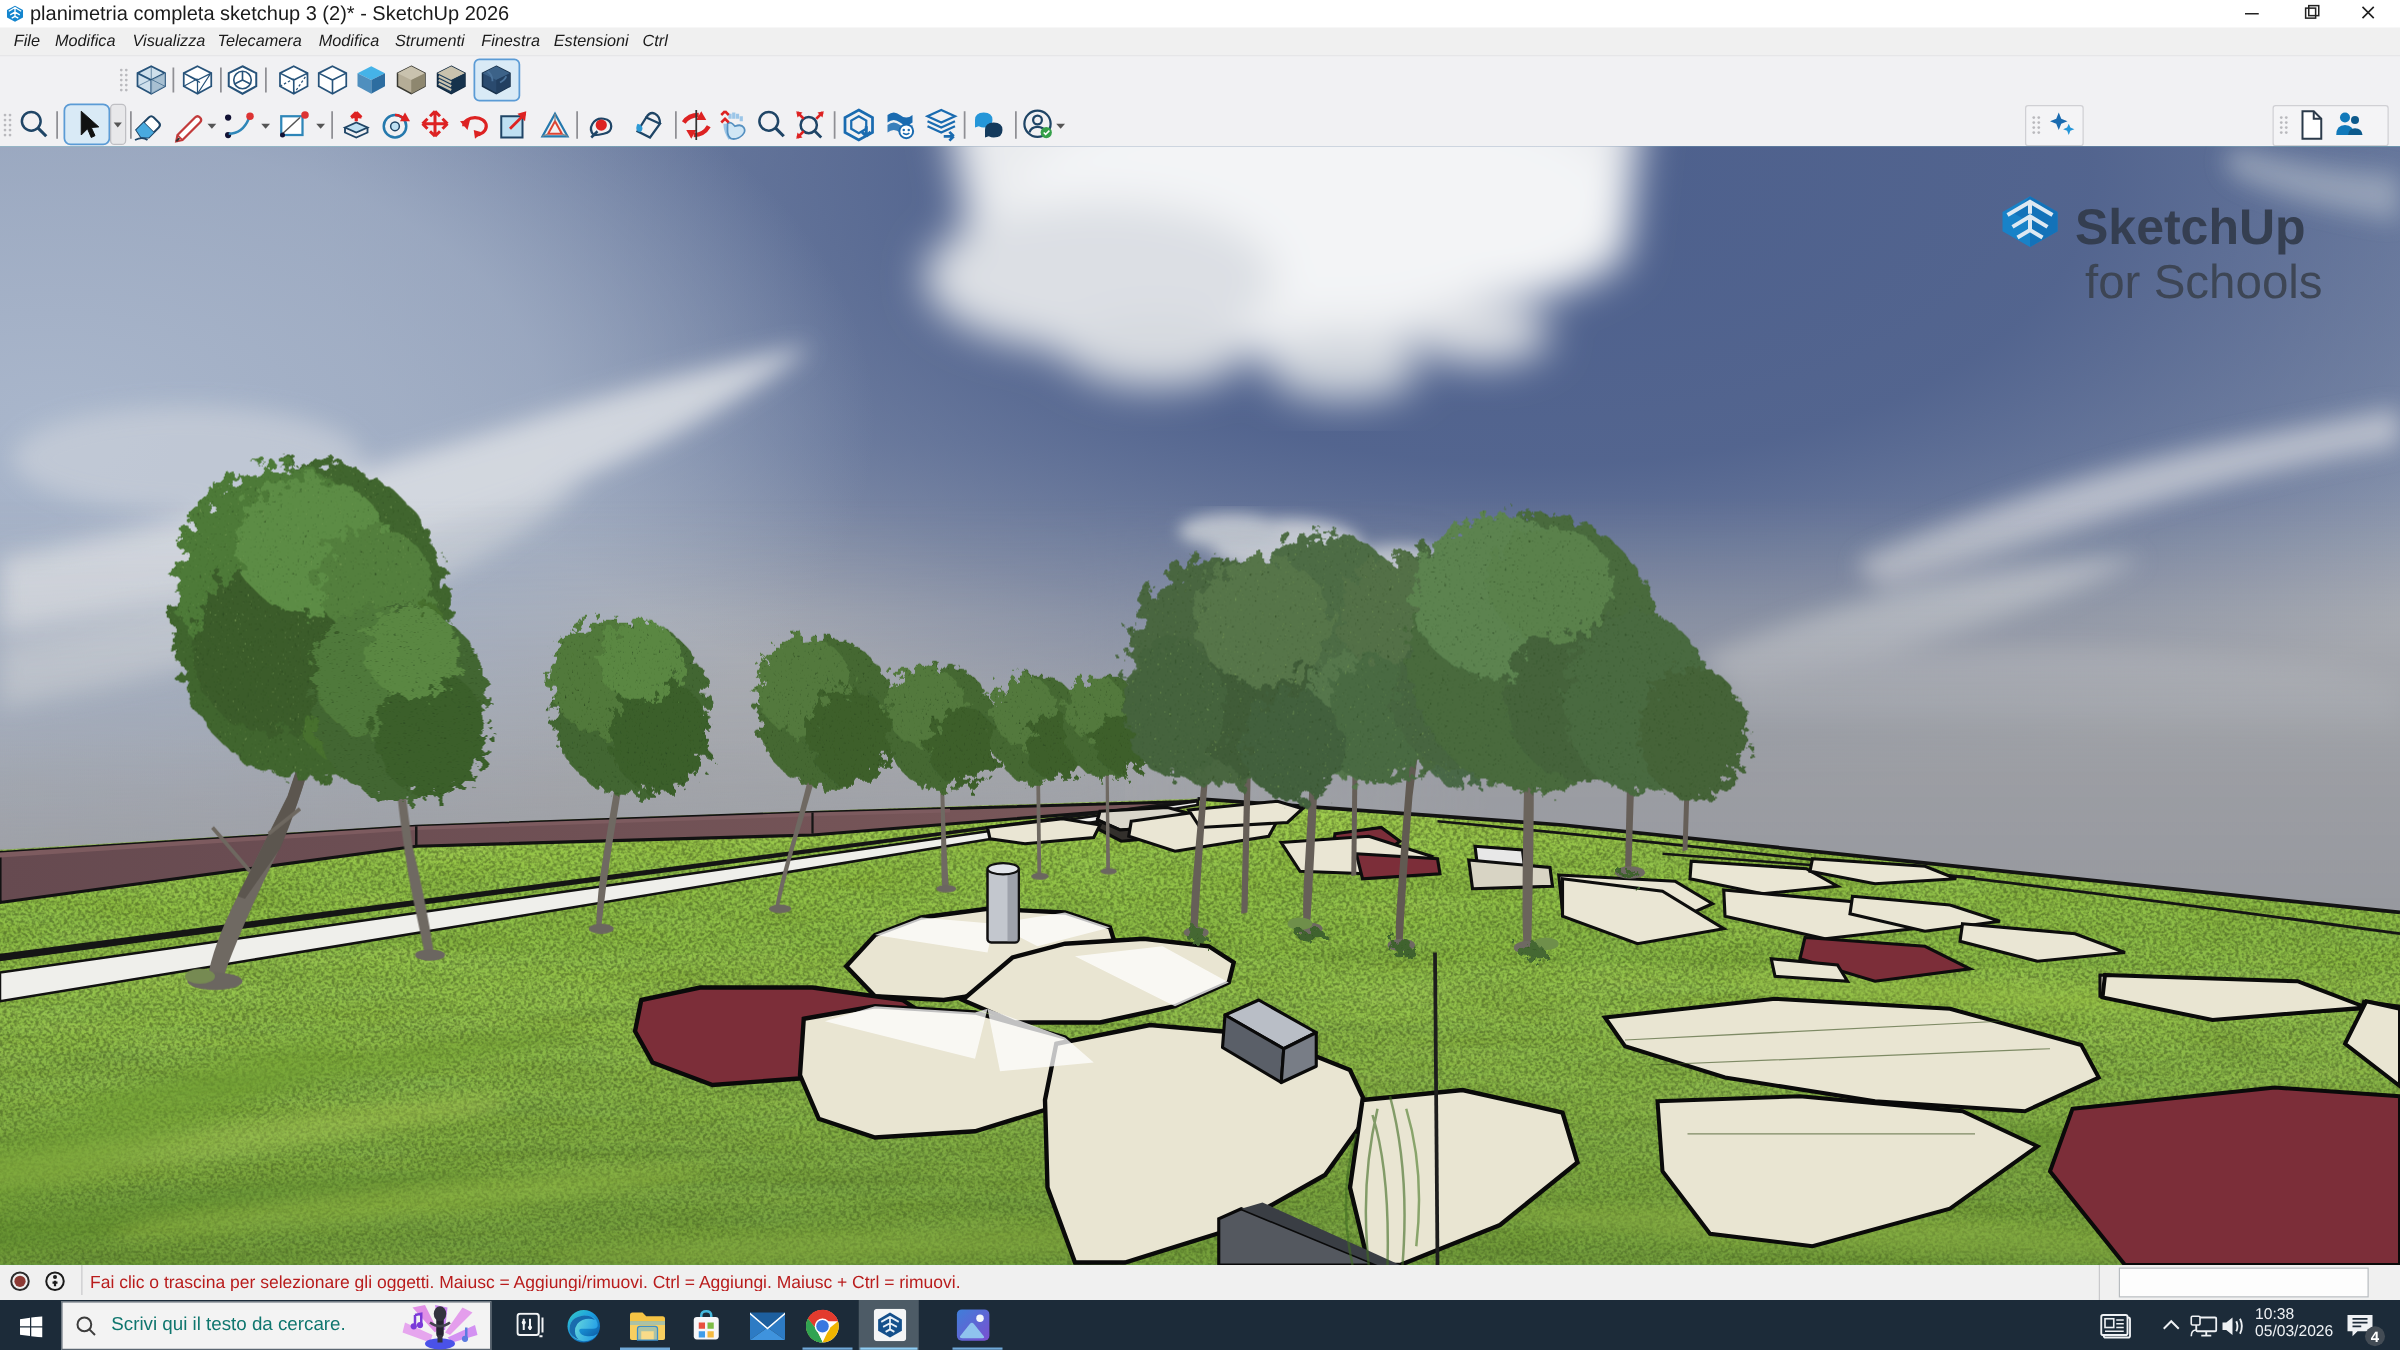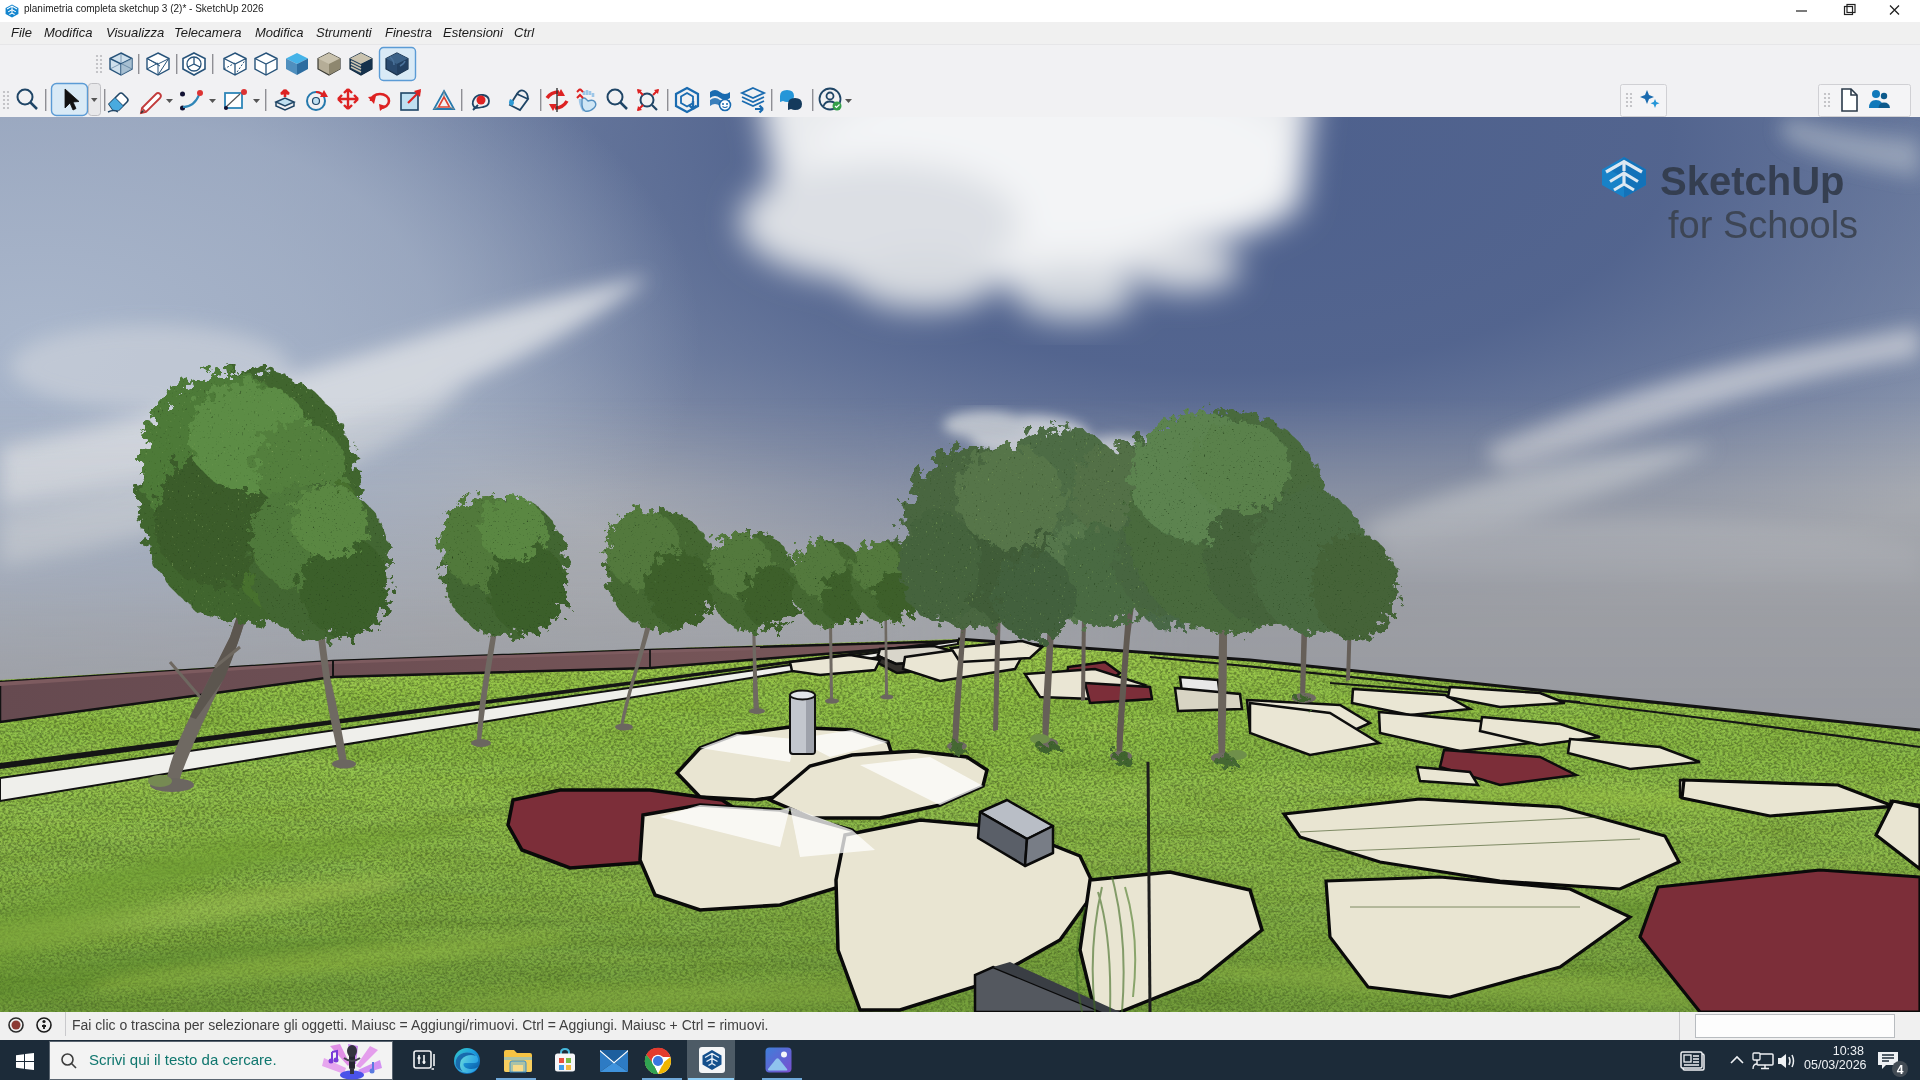--- a/index.html
+++ b/index.html
@@ -1,23 +1,23 @@
 <!DOCTYPE html>
 <html><head><meta charset="utf-8">
 <style>
 html,body{margin:0;padding:0;width:1920px;height:1080px;overflow:hidden;background:#fff;font-family:"Liberation Sans",sans-serif;}
 .abs{position:absolute;}
-#titletext{position:absolute;left:24px;top:3px;font-size:10px;color:#1b1b1b;}
+#titletext{position:absolute;left:24px;top:3px;font-size:16px;color:#1b1b1b;}
 #menubar{position:absolute;left:0;top:22px;width:1920px;height:22px;background:#f0f0f0;font-size:13px;color:#1b1b1b;font-style:italic;}
 #menubar span{position:absolute;top:3px;}
 #tb1{position:absolute;left:0;top:44px;width:1920px;height:38px;background:#f1f1f3;border-top:1px solid #e6e6e8;}
 #tb2{position:absolute;left:0;top:82px;width:1920px;height:35px;background:#f1f1f3;}
 #viewport{position:absolute;left:0;top:117px;width:1920px;height:895px;background:#5eead4;}
 #statusbar{position:absolute;left:0;top:1012px;width:1920px;height:28px;background:#f0f0f0;}
-#statustext{position:absolute;left:72px;top:1017px;font-size:14px;color:#404040;}
+#statustext{position:absolute;left:72px;top:1017px;font-size:14px;color:#b91c1c;}
 #measurebox{position:absolute;left:1695px;top:1014px;width:198px;height:22px;background:#fdfdfd;border:1px solid #b8bcc0;}
 #taskbar{position:absolute;left:0;top:1040px;width:1920px;height:40px;background:#1c2b39;}
 #searchbox{position:absolute;left:49px;top:1041px;width:344px;height:39px;background:#f3f3f3;border:1px solid #5a6570;box-sizing:border-box;}
 #searchtext{position:absolute;left:89px;top:1051px;font-size:15px;color:#0f766e;}
 .underline{position:absolute;top:1077.5px;height:2.5px;background:#6fa8d8;}
 </style>
 </head>
 <body>
 
 <svg class="abs" style="left:5px;top:4px" width="14" height="14" viewBox="0 0 24 24">
@@ -868,19 +868,19 @@
 <svg class="abs" style="left:1752px;top:1052px" width="22" height="20" viewBox="0 0 22 20">
   <rect x="5" y="2" width="16" height="11" rx="1" fill="none" stroke="#eef1f4" stroke-width="1.5"></rect>
   <path d="M13 13 V16 M9 16.5 H17" stroke="#eef1f4" stroke-width="1.5"></path>
   <rect x="1" y="1" width="7" height="7" rx="1" fill="#1c2b39" stroke="#eef1f4" stroke-width="1.3"></rect>
   <path d="M1 17 Q1 12 5 12" fill="none" stroke="#eef1f4" stroke-width="1.3"></path>
 </svg>
 <svg class="abs" style="left:1777px;top:1052px" width="20" height="18" viewBox="0 0 20 18">
   <path d="M1 6 H4 L9 2 V16 L4 12 H1 Z" fill="#eef1f4"></path>
   <path d="M12 5 Q14 9 12 13 M15 3 Q18 9 15 15" stroke="#eef1f4" stroke-width="1.5" fill="none"></path>
 </svg>
-<div class="abs tray" style="left:1804px;top:1044px;width:60px;text-align:right;color:#eef1f4;font-size:12.5px;line-height:14px">10:38<br>05/03/2026</div>
+<div class="abs tray" style="left:1804px;top:1044px;width:60px;text-align:left;color:#eef1f4;font-size:12.5px;line-height:14px">10:38<br>05/03/2026</div>
 <svg class="abs" style="left:1876px;top:1050px" width="34" height="28" viewBox="0 0 34 28">
   <path d="M2 2 H22 V15 H10 L6 19 V15 H2 Z" fill="#eef1f4"></path>
   <path d="M6 5 H18 M6 8 H18 M6 11 H13" stroke="#1c2b39" stroke-width="1.4"></path>
   <circle cx="24" cy="19" r="8" fill="#434c55"></circle>
   <text x="24" y="23.5" text-anchor="middle" font-size="12" font-weight="bold" fill="#fff" font-family="Liberation Sans,sans-serif">4</text>
 </svg>
 
 </body></html>

